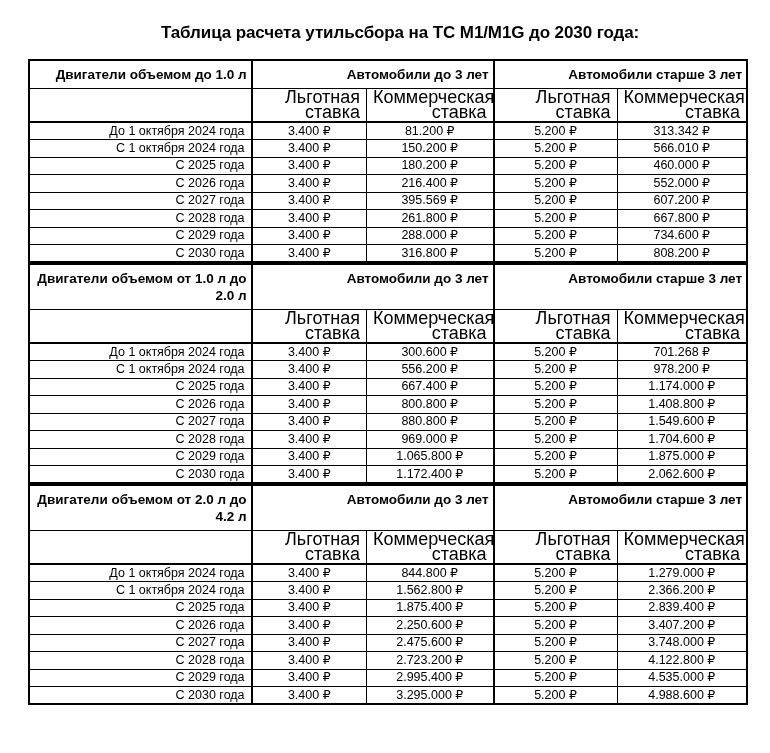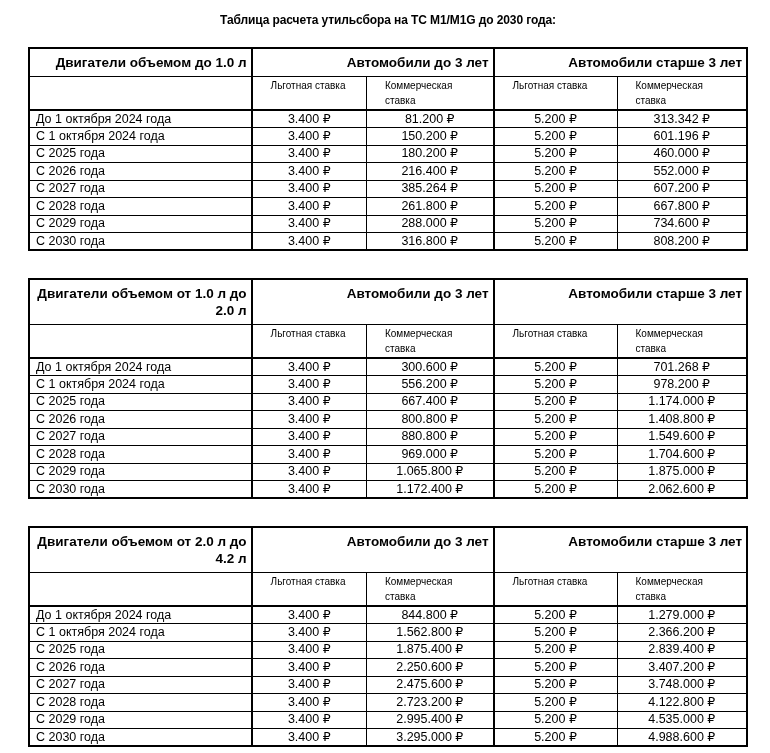--- a/index.html
+++ b/index.html
@@ -7,32 +7,31 @@
   body {
     width: 770px; height: 753px;
     background: #ffffff; color: #000000;
     font-family: "Liberation Sans", "DejaVu Sans", sans-serif;
     overflow: hidden;
   }
   .page { padding: 10px 22px 0 28px; }
   .title {
     width: 720px;
     text-align: center;
-    font-size: 12px;
+    font-size: 17px;
     font-weight: 700;
     line-height: 21px;
-    margin: 0;
+    margin: 12px;
     letter-spacing: -0.1px;
   }
   table.tariff {
     width: 720px;
     border-collapse: collapse;
     table-layout: fixed;
     border: 2px solid #000;
-    margin-top: 27px;
   }
   table.tariff.first { margin-top: 16px; }
   col.c1 { width: 31.0%; }
   col.c2 { width: 16.0%; }
   col.c3 { width: 17.7%; }
   col.c4 { width: 17.2%; }
   col.c5 { width: 18.1%; }
   th, td {
     border: 1px solid #000;
     overflow: hidden;
@@ -41,36 +40,36 @@
   .sep { border-right: 2px solid #000; }
   th.engine, th.group {
     font-size: 13.5px;
     font-weight: 700;
     text-align: right;
     vertical-align: top;
     line-height: 17px;
     padding: 5px 4px;
   }
   tr.subhead th {
-    font-size: 10px;
-    text-align: left;
+    font-size: 18px;
+    text-align: right;
     vertical-align: top;
     line-height: 15px;
-    padding: 1px 18px;
+    padding: 1px 6px;
     height: 32px;
     border-bottom: 2px solid #000;
   }
   tbody td {
     font-size: 12.5px;
     height: 17.5px;
     line-height: 15px;
     padding: 0 6px;
     white-space: nowrap;
   }
-  td.period { text-align: left; }
+  td.period { text-align: right; }
   td.val { text-align: center; }
 </style>
 </head>
 <body>
 
 <div class="page">
 
   <p class="title">Таблица расчета утильсбора на ТС М1/М1G до 2030 года:</p>
 
   <table class="tariff first">
@@ -101,40 +100,40 @@
           <td class="val">3.400 ₽</td>
           <td class="val sep">81.200 ₽</td>
           <td class="val">5.200 ₽</td>
           <td class="val">313.342 ₽</td>
         </tr>
         <tr>
           <td class="period sep">С 1 октября 2024 года</td>
           <td class="val">3.400 ₽</td>
           <td class="val sep">150.200 ₽</td>
           <td class="val">5.200 ₽</td>
-          <td class="val">601.196 ₽</td>
+          <td class="val">566.010 ₽</td>
         </tr>
         <tr>
           <td class="period sep">С 2025 года</td>
           <td class="val">3.400 ₽</td>
           <td class="val sep">180.200 ₽</td>
           <td class="val">5.200 ₽</td>
           <td class="val">460.000 ₽</td>
         </tr>
         <tr>
           <td class="period sep">С 2026 года</td>
           <td class="val">3.400 ₽</td>
           <td class="val sep">216.400 ₽</td>
           <td class="val">5.200 ₽</td>
           <td class="val">552.000 ₽</td>
         </tr>
         <tr>
           <td class="period sep">С 2027 года</td>
           <td class="val">3.400 ₽</td>
-          <td class="val sep">385.264 ₽</td>
+          <td class="val sep">395.569 ₽</td>
           <td class="val">5.200 ₽</td>
           <td class="val">607.200 ₽</td>
         </tr>
         <tr>
           <td class="period sep">С 2028 года</td>
           <td class="val">3.400 ₽</td>
           <td class="val sep">261.800 ₽</td>
           <td class="val">5.200 ₽</td>
           <td class="val">667.800 ₽</td>
         </tr>

